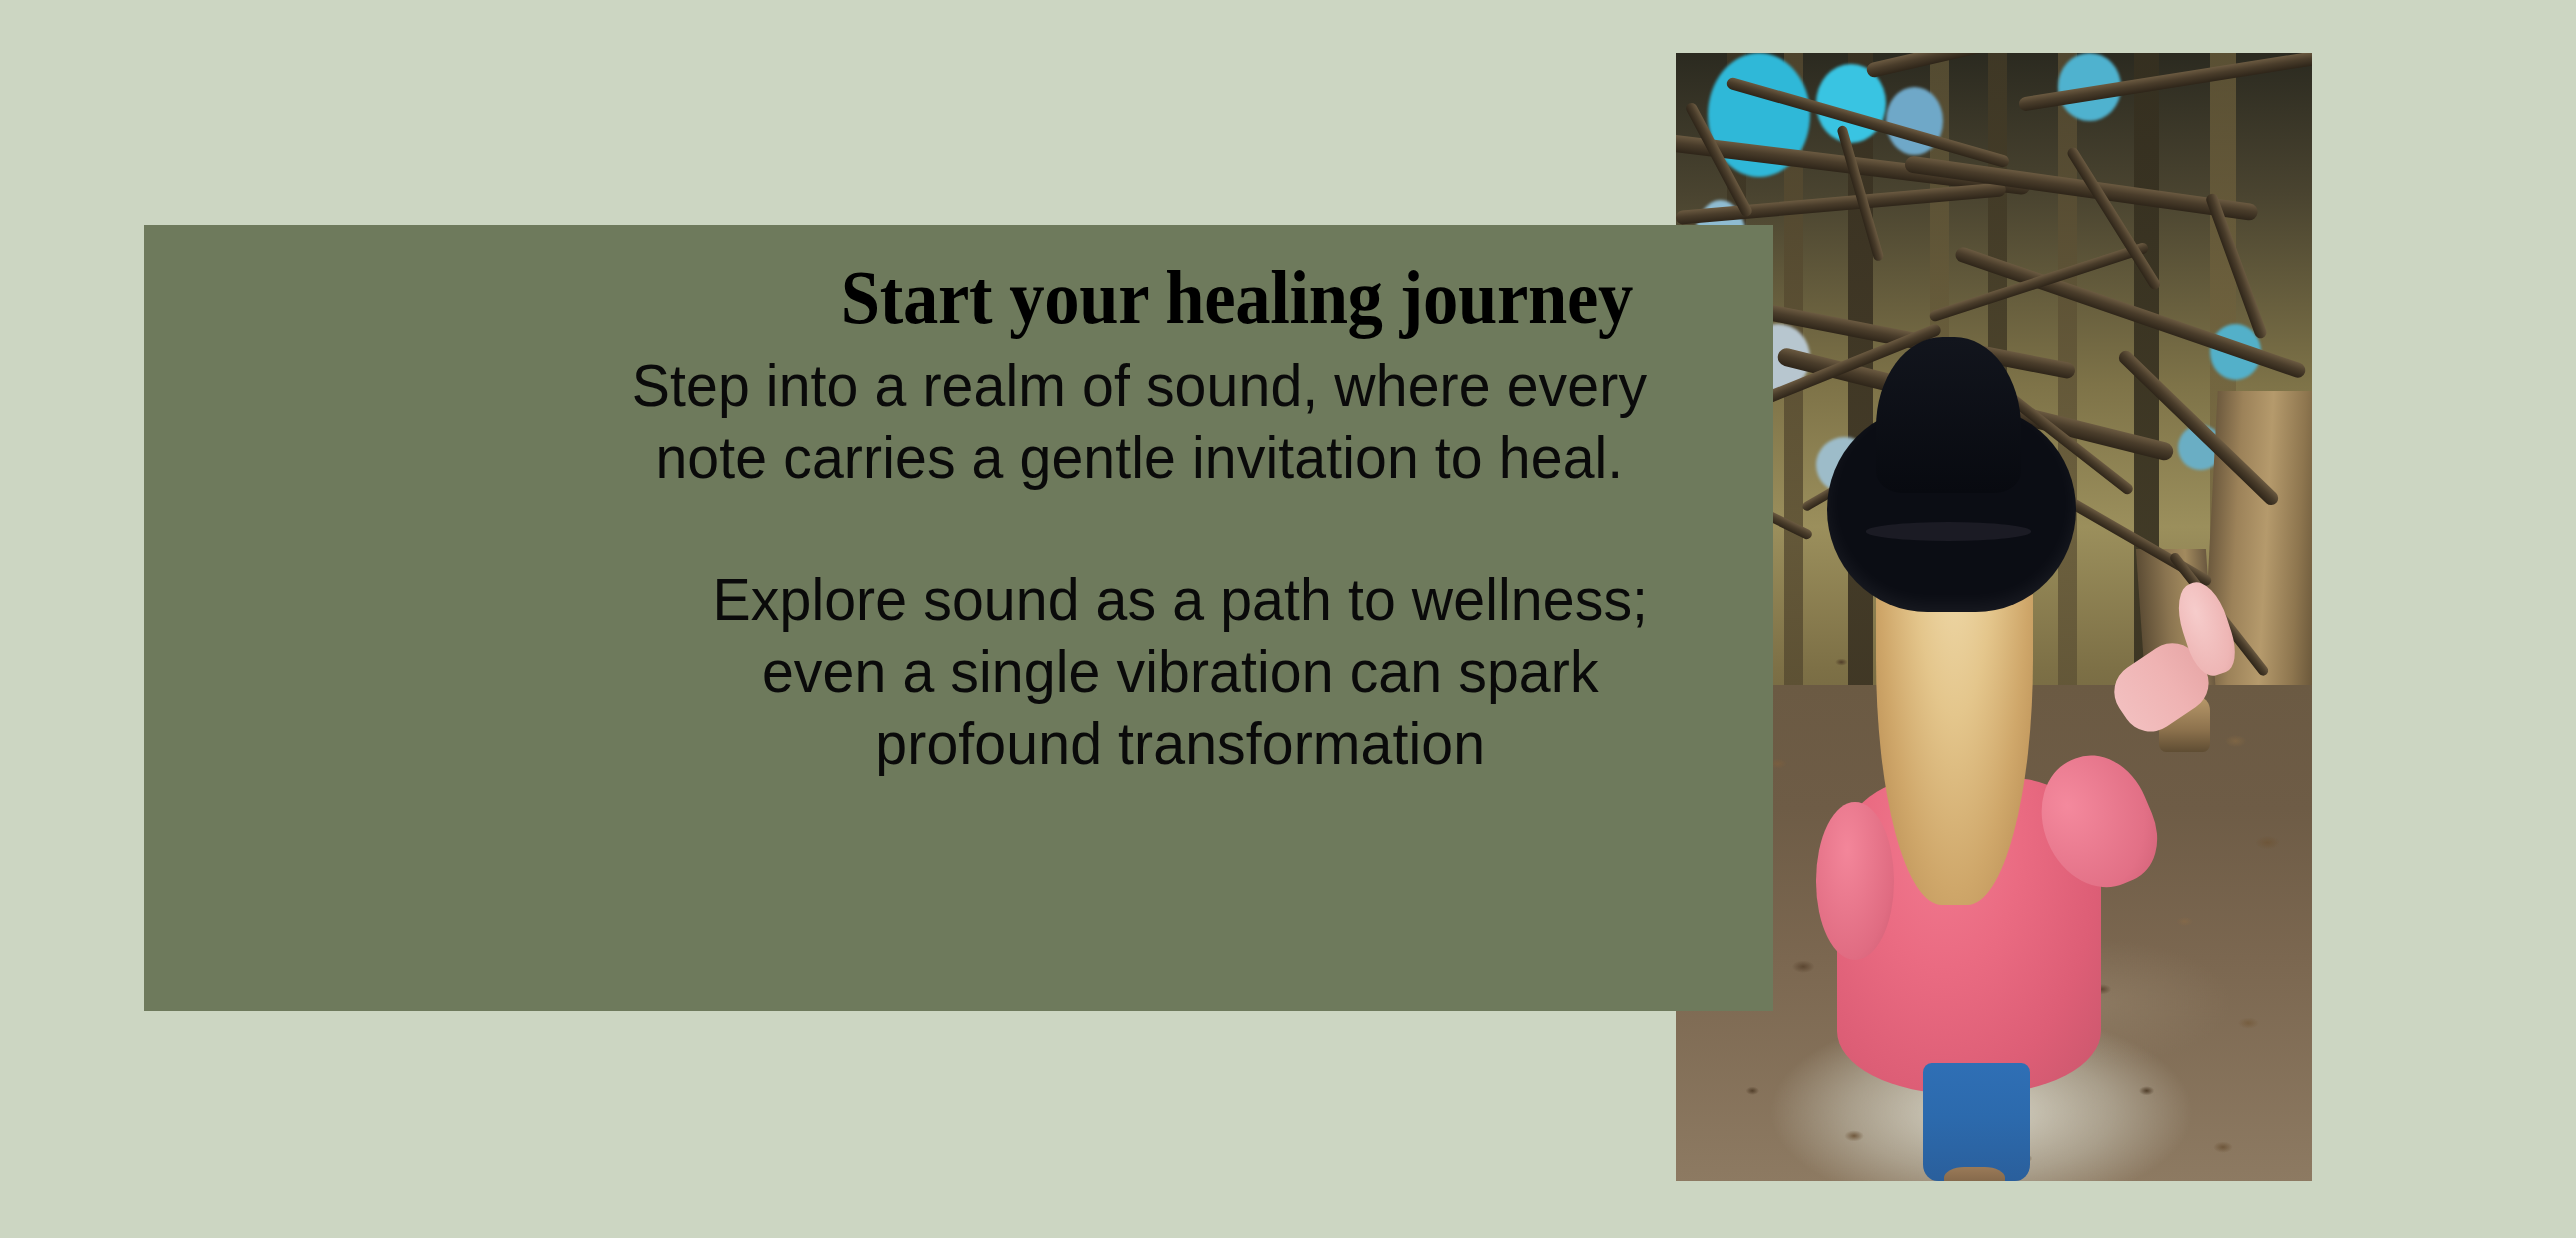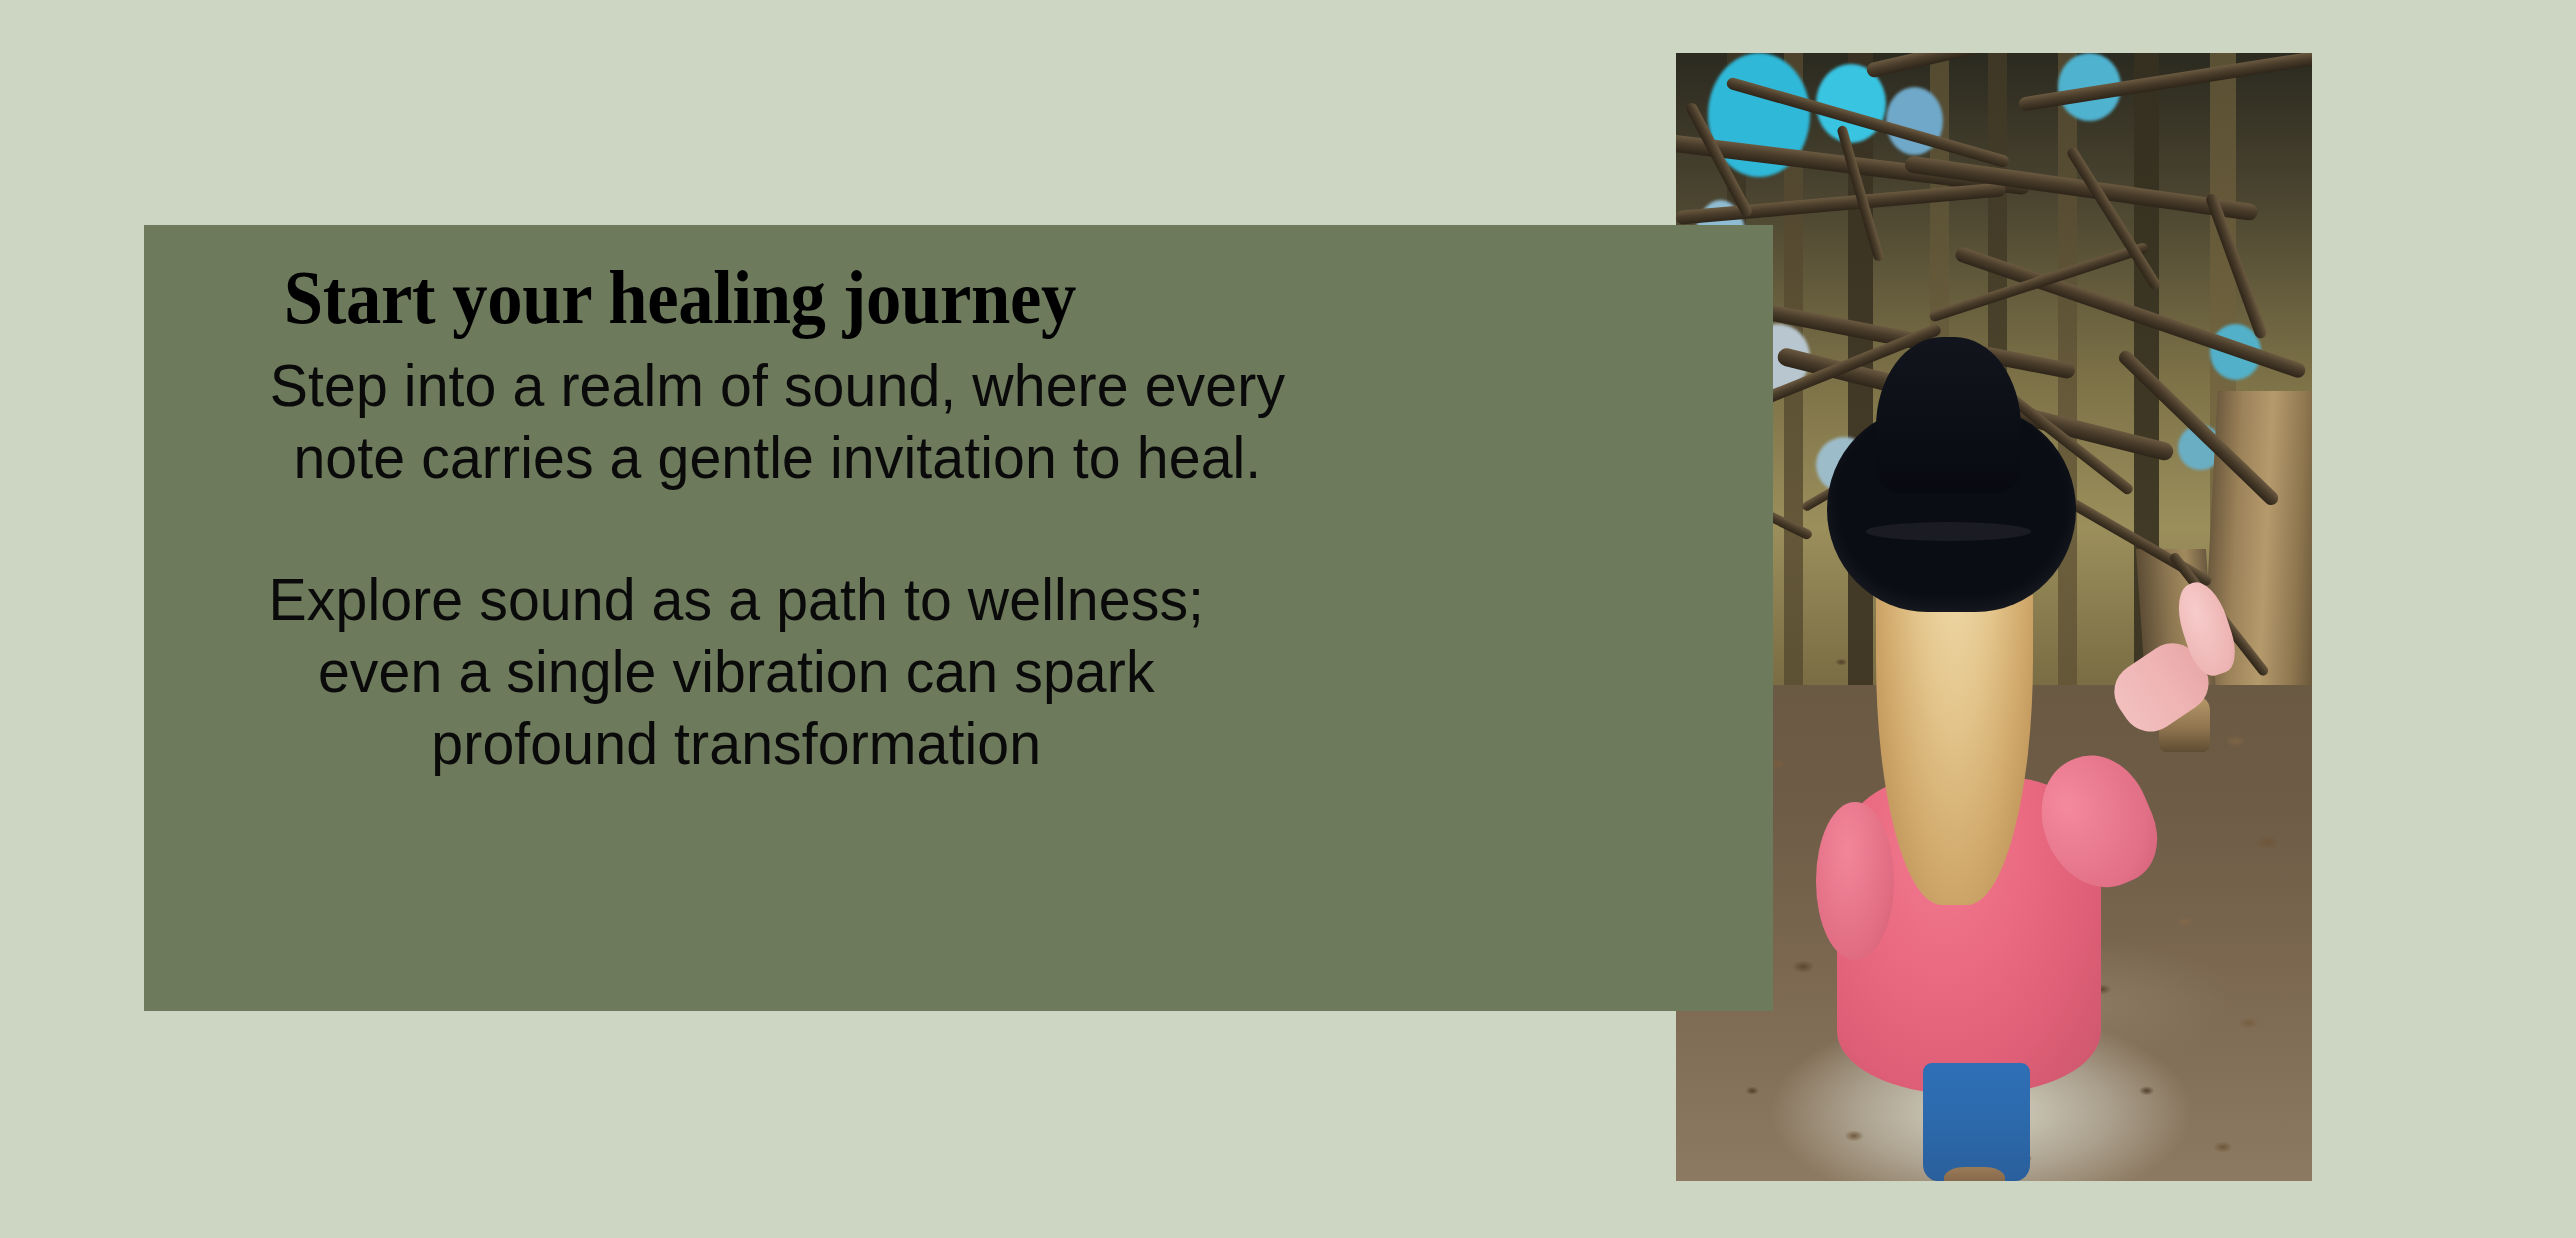--- a/index.html
+++ b/index.html
@@ -197,21 +197,21 @@
     position: absolute;
     left: 144px;
     top: 225px;
     width: 1629px;
     height: 786px;
     background: #6e7a5c;
     box-sizing: border-box;
     padding: 31px 110px 44px;
     display: flex;
     flex-direction: column;
-    align-items: flex-start;
+    align-items: flex-end;
     text-align: center;
   }
   .headline {
     margin: 0;
     color: #000000;
     font-family: "Liberation Serif", serif;
     font-weight: 700;
     font-size: 76px;
     line-height: 1.08;
     letter-spacing: -0.4px;

